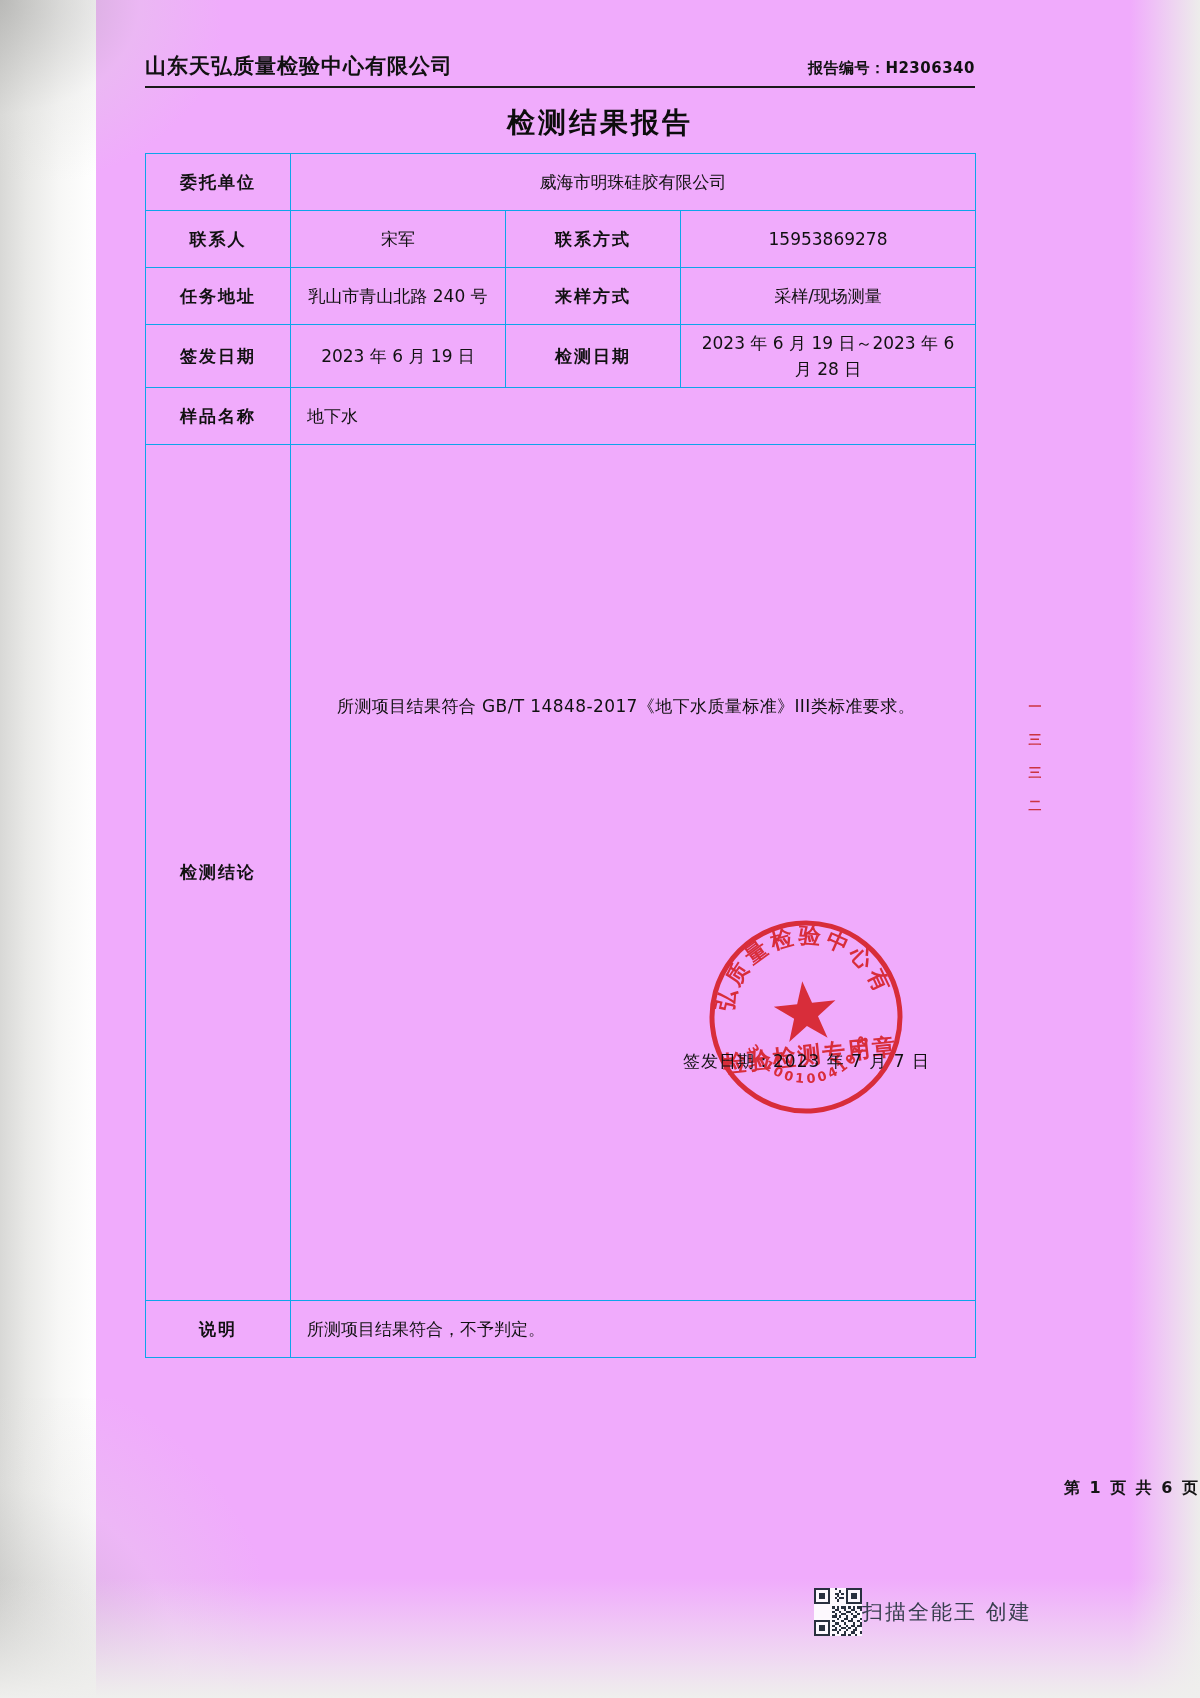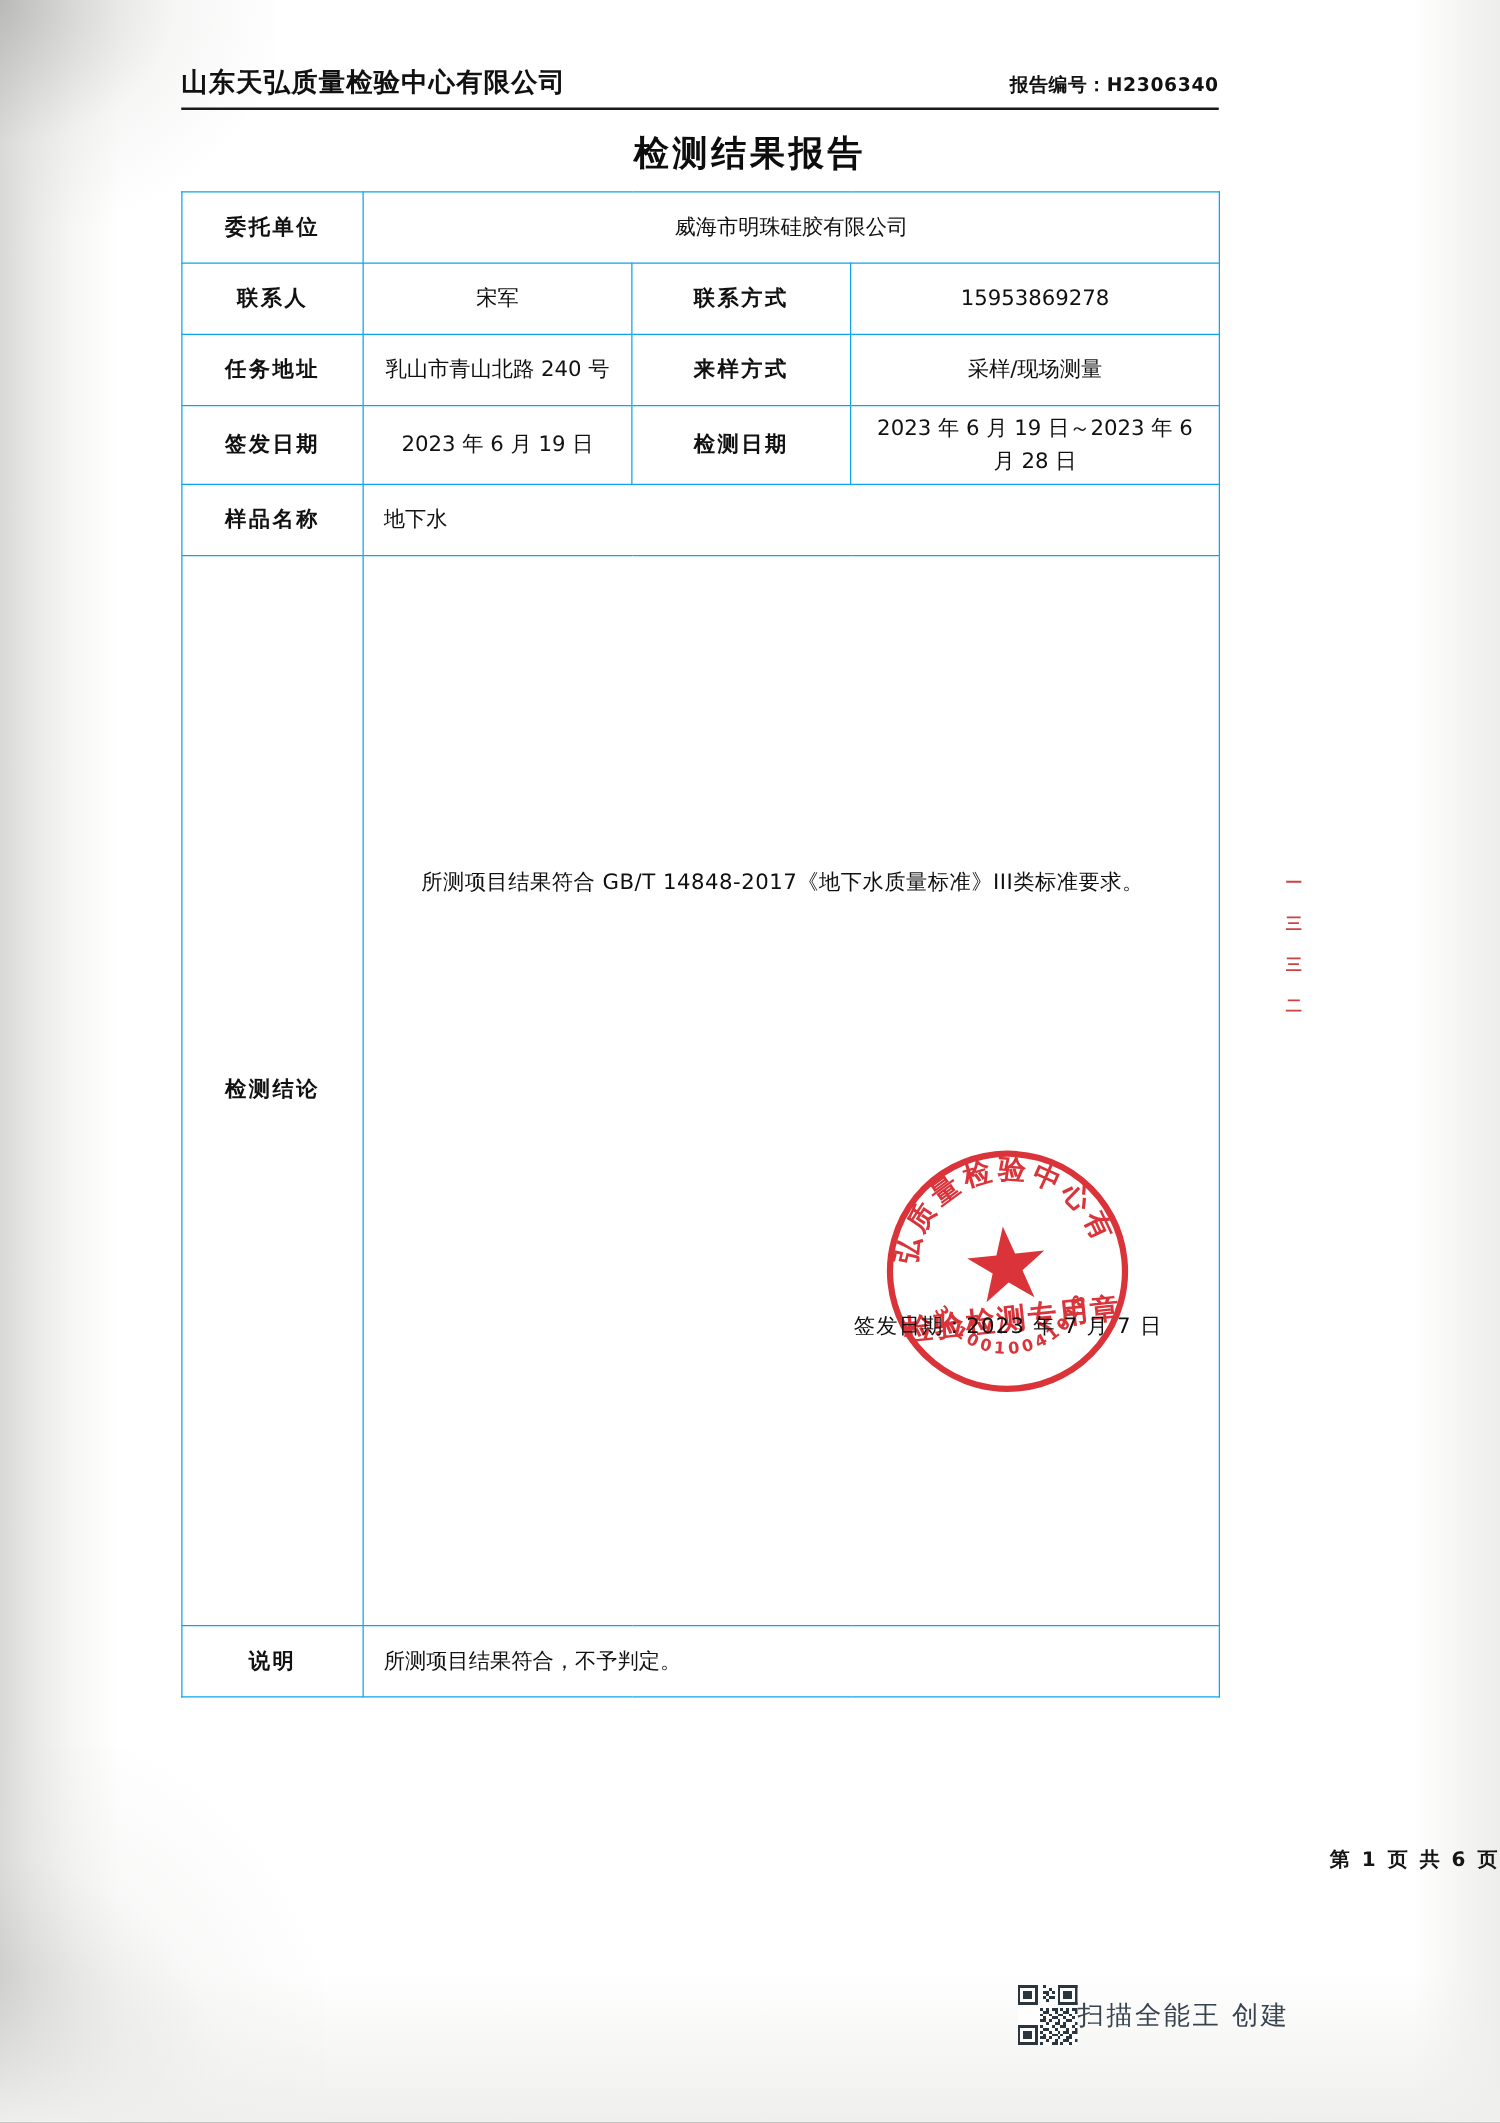--- a/index.html
+++ b/index.html
@@ -4,21 +4,21 @@
 <style>
   html, body {
     margin: 0;
     padding: 0;
     background: #8a8a8a;
   }
   .page {
     position: relative;
     width: 1200px;
     height: 1698px;
-    background: #ffffff;
+    background: #f0abfc;
     overflow: hidden;
     font-family: "DejaVu Sans", "Liberation Sans", sans-serif;
     color: #111;
   }
   
   .scan-shade-left {
     position: absolute; left: 0; top: 0; width: 96px; height: 100%;
     background: linear-gradient(to right, #d8d8d6 0%, #e9e9e7 28%, #f7f7f6 62%, #ffffff 100%);
     pointer-events: none;
   }

